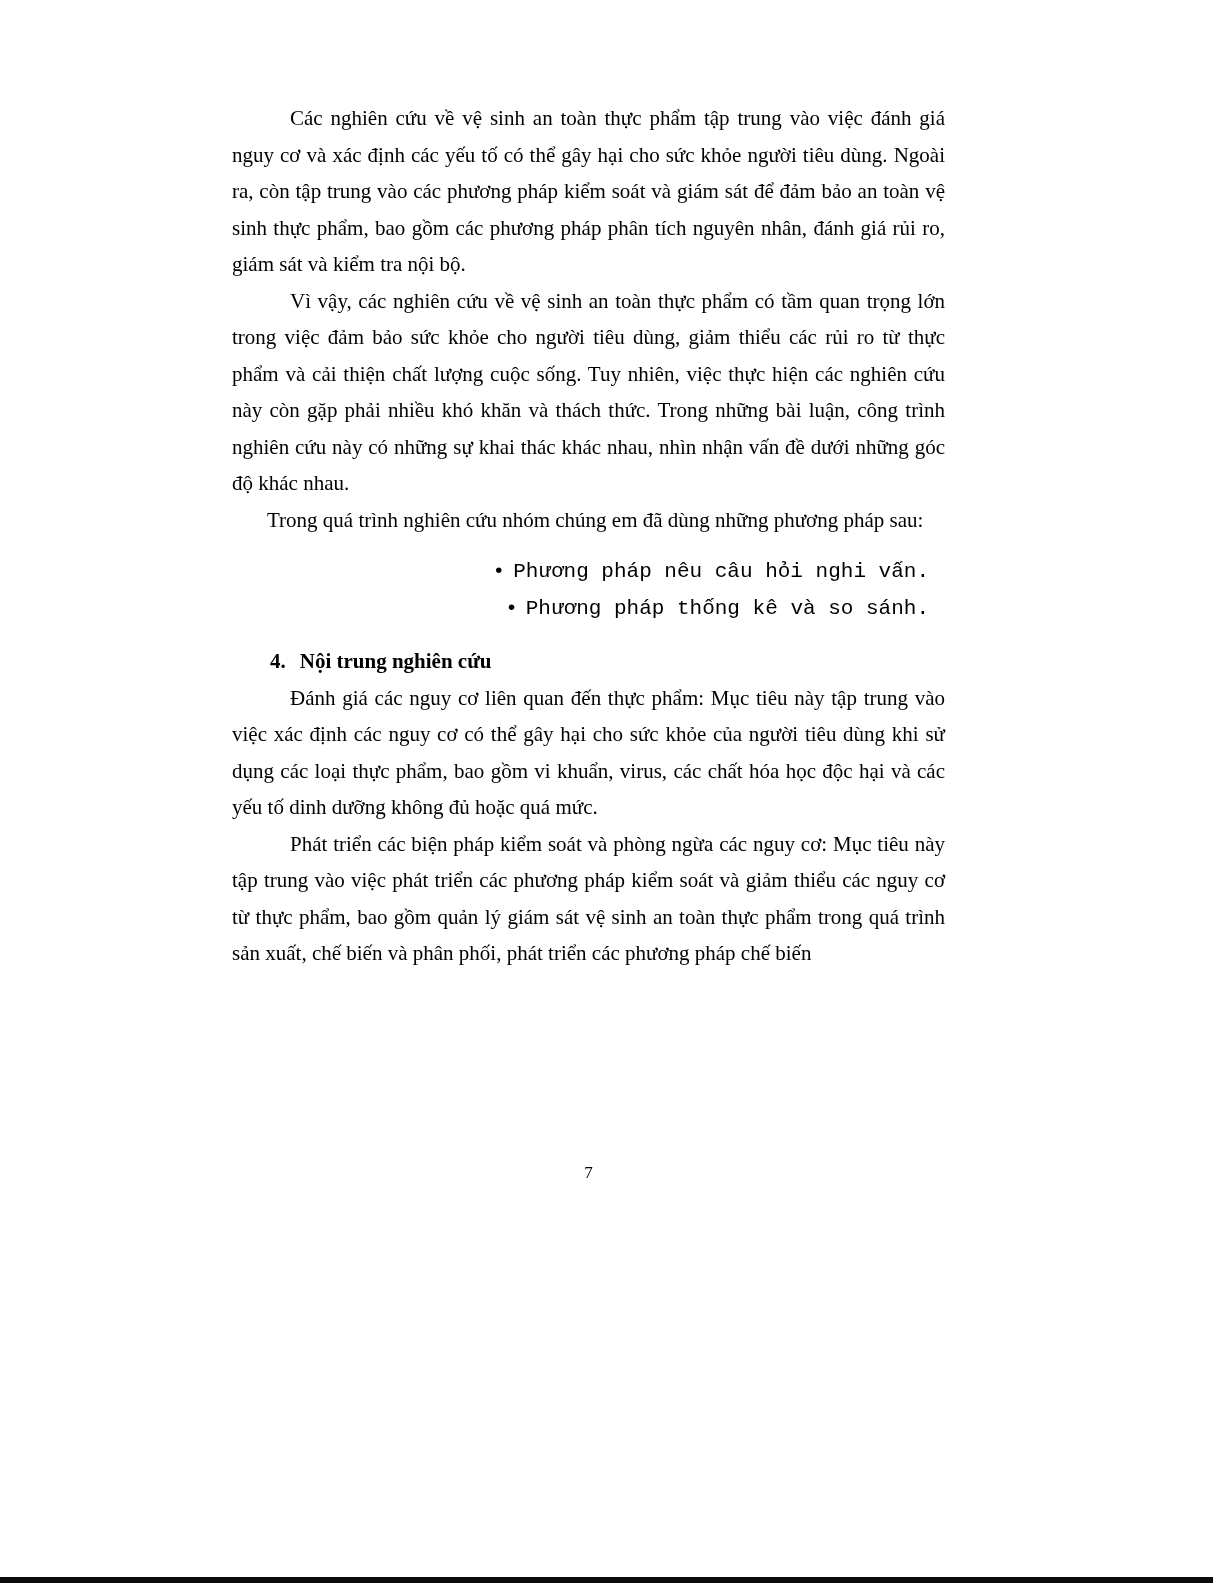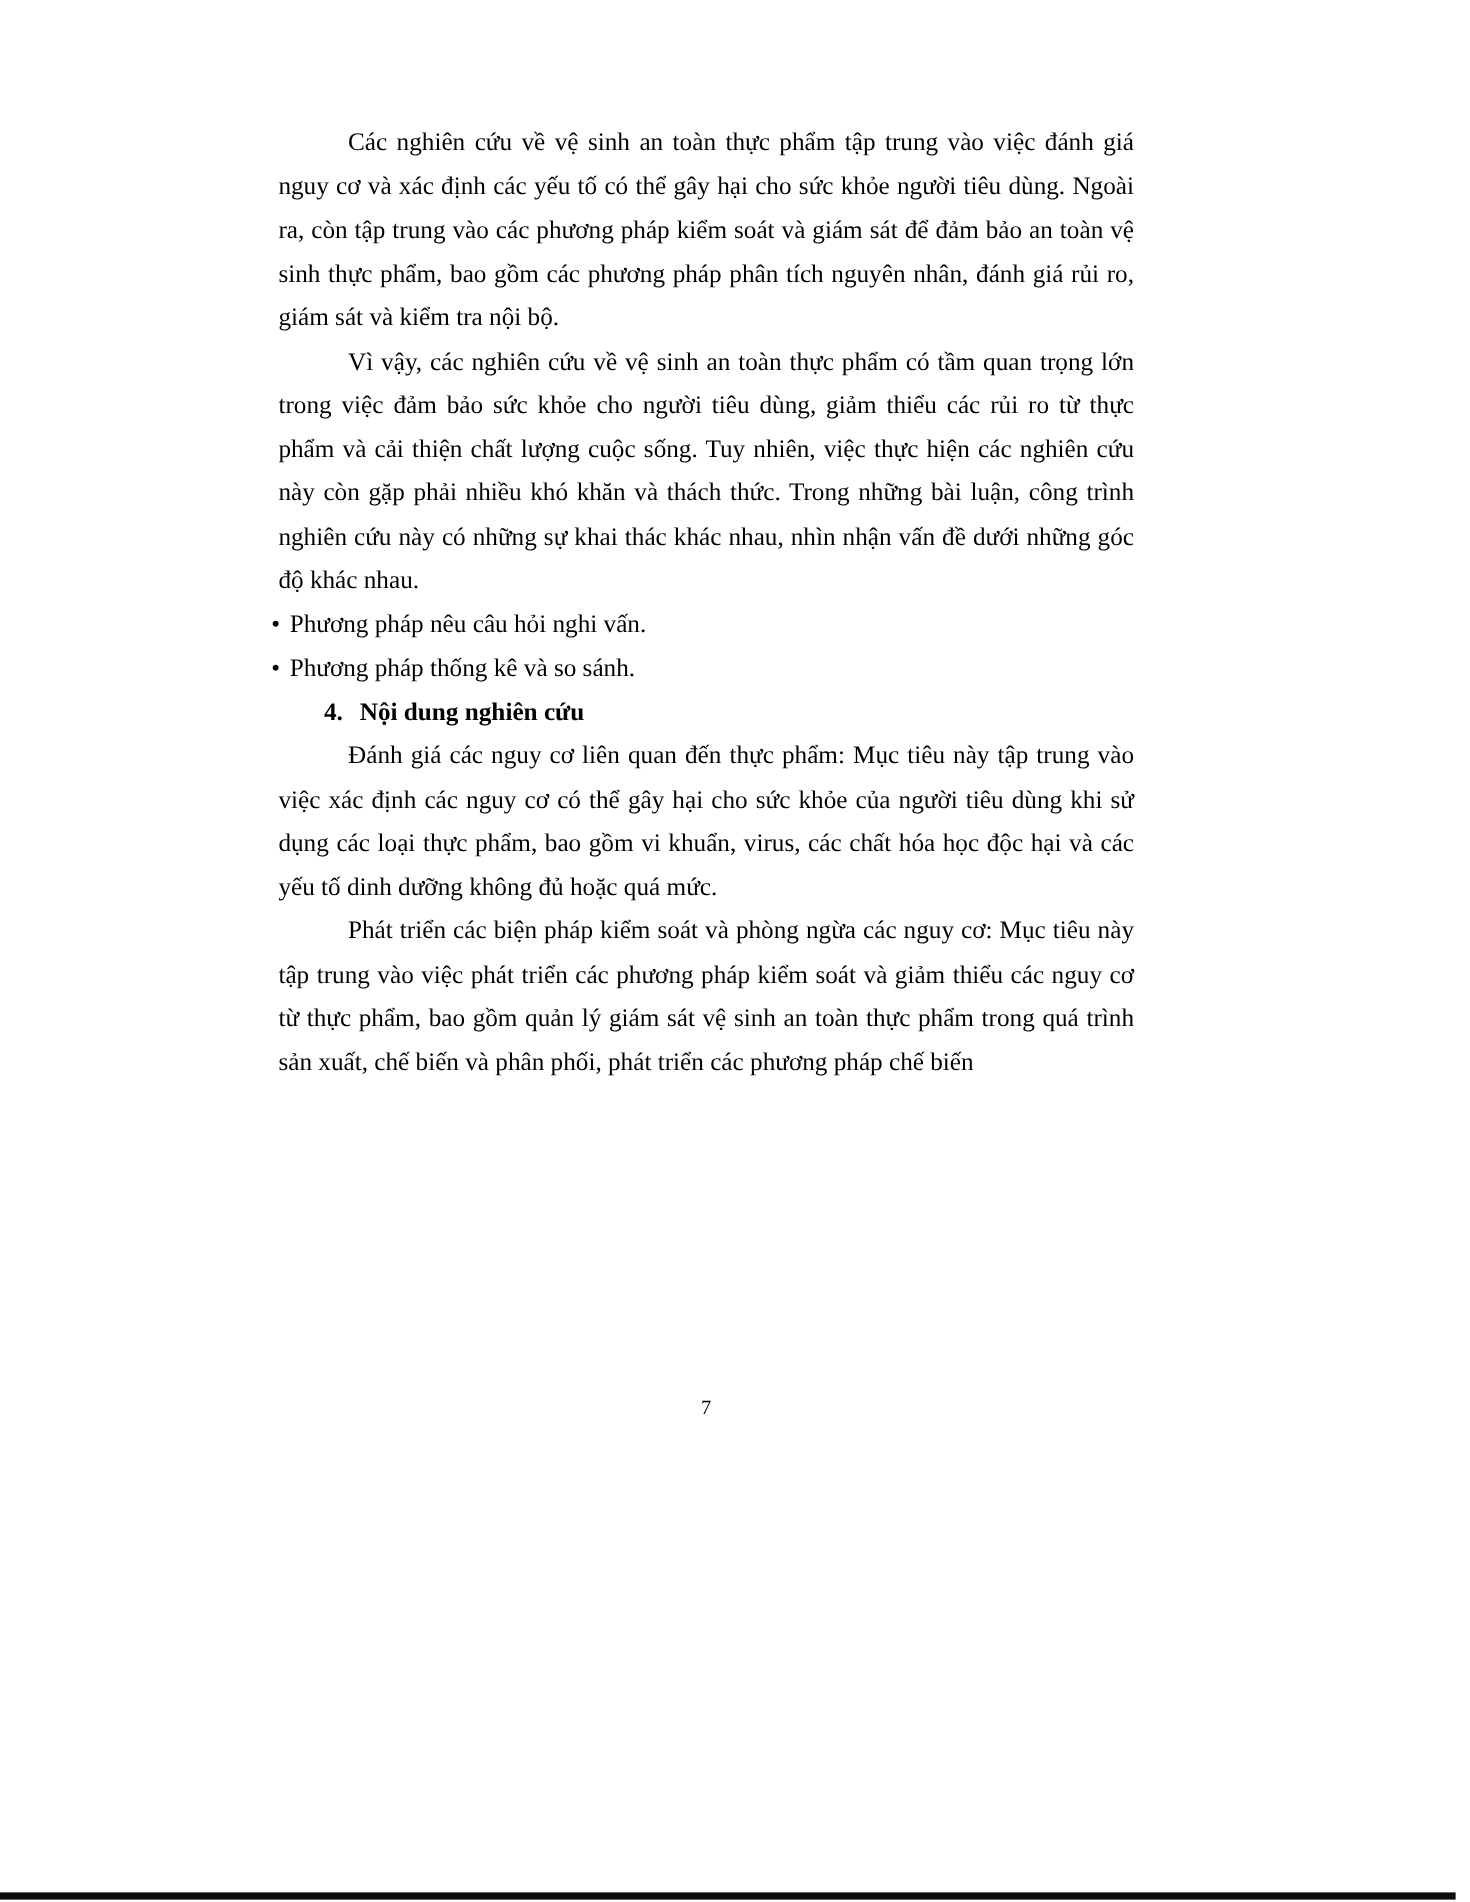--- a/index.html
+++ b/index.html
@@ -40,24 +40,25 @@
     font-size: 21px;
     line-height: 36.5px;
     font-weight: bold;
     text-align: left;
   }
   .heading .hnum {
     margin-right: 14px;
   }
   .bullets {
     list-style: none;
-    margin: 0;
+    margin: 16px;
     padding: 0;
     margin-left: -6px;
-    text-align: left;
+    text-align: right;
+    font-family: Liberation Mono, monospace;
   }
   .bullets li {
     margin: 0;
   }
   .bullet-char {
     margin-right: 8px;
   }
   .page-number {
     position: absolute;
     left: 232px;
@@ -82,32 +83,33 @@
 <div class="page">
 
   <div class="text-block">
 
     <p class="para">Các nghiên cứu về vệ sinh an toàn thực phẩm tập trung vào việc đánh giá nguy cơ và xác định các yếu tố có thể gây hại cho sức khỏe người tiêu dùng. Ngoài ra, còn tập trung vào các phương pháp kiểm soát và giám sát để đảm bảo an toàn vệ sinh thực phẩm, bao gồm các phương pháp phân tích nguyên nhân, đánh giá rủi ro, giám sát và kiểm tra nội bộ.</p>
 
     <p class="para">Vì vậy, các nghiên cứu về vệ sinh an toàn thực phẩm có tầm quan trọng lớn trong việc đảm bảo sức khỏe cho người tiêu dùng, giảm thiểu các rủi ro từ thực phẩm và cải thiện chất lượng cuộc sống. Tuy nhiên, việc thực hiện các nghiên cứu này còn gặp phải nhiều khó khăn và thách thức. Trong những bài luận, công trình nghiên cứu này có những sự khai thác khác nhau, nhìn nhận vấn đề dưới những góc độ khác nhau.</p>
 
 
 
+    <p class="para-small">Trong quá trình nghiên cứu nhóm chúng em đã dùng những phương pháp sau:</p>
 
     <ul class="bullets">
       <li>
         <span class="bullet-char">•</span><span>Phương pháp nêu câu hỏi nghi vấn.</span>
       </li>
       <li>
         <span class="bullet-char">•</span><span>Phương pháp thống kê và so sánh.</span>
       </li>
     </ul>
 
     <h3 class="heading">
-      <span class="hnum">4.</span><span class="htext">Nội dung nghiên cứu</span>
+      <span class="hnum">4.</span><span class="htext">Nội trung nghiên cứu</span>
     </h3>
 
     <p class="para">Đánh giá các nguy cơ liên quan đến thực phẩm: Mục tiêu này tập trung vào việc xác định các nguy cơ có thể gây hại cho sức khỏe của người tiêu dùng khi sử dụng các loại thực phẩm, bao gồm vi khuẩn, virus, các chất hóa học độc hại và các yếu tố dinh dưỡng không đủ hoặc quá mức.</p>
 
     <p class="para">Phát triển các biện pháp kiểm soát và phòng ngừa các nguy cơ: Mục tiêu này tập trung vào việc phát triển các phương pháp kiểm soát và giảm thiểu các nguy cơ từ thực phẩm, bao gồm quản lý giám sát vệ sinh an toàn thực phẩm trong quá trình sản xuất, chế biến và phân phối, phát triển các phương pháp chế biến</p>
 
   </div>
 
   <div class="page-number">7</div>
 

